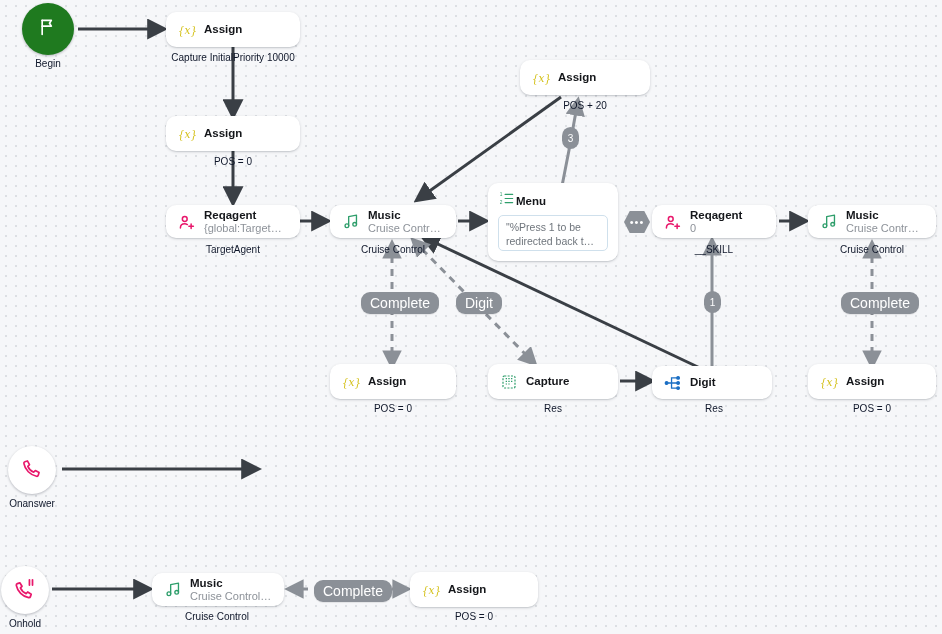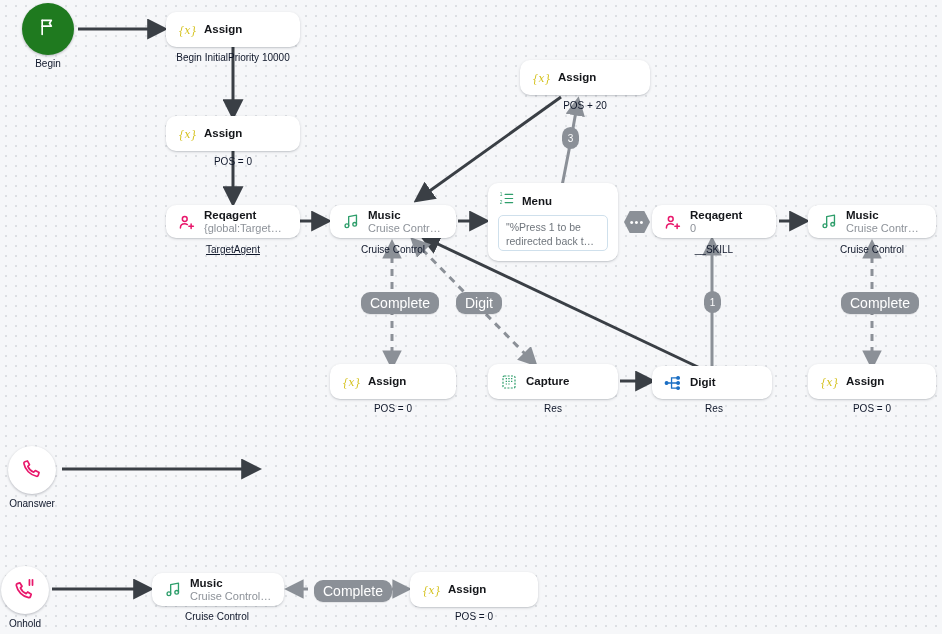--- a/index.html
+++ b/index.html
@@ -41,21 +41,21 @@
     position:absolute;font-size:10px;color:#0f172a;white-space:nowrap;
     text-align:center;
   }
 
   
   .menu-node{
     position:absolute;background:#fff;border-radius:10px;
     box-shadow:0 1px 3px rgba(16,24,40,.16),0 1px 1px rgba(16,24,40,.08);
     box-sizing:border-box;padding:8px 10px 9px 10px;
   }
-  .menu-head{display:flex;align-items:center;gap:7px;margin-bottom:5px;}
+  .menu-head{display:flex;align-items:center;gap:1px;margin-bottom:5px;}
   .menu-head .title{font-size:11.5px;font-weight:bold;color:#14161a;}
   .menu-box{
     border:1px solid #cfe0ec;border-radius:5px;background:#fff;
     padding:5px 7px;font-size:10.5px;color:#6f757c;line-height:1.3;
     height:36px;box-sizing:border-box;overflow:hidden;
   }
 
   
   .pill{
     position:absolute;background:#8b9097;color:#fff;border-radius:9px;
@@ -160,21 +160,21 @@
   <div class="node" style="left:166px;top:12px;width:134px;height:35px;">
     <span class="ico">
       <svg width="17" height="14" viewBox="0 0 24 20">
           <text x="12" y="15" text-anchor="middle" font-family="DejaVu Serif, serif" font-style="italic" font-size="15" fill="#d4c11a">{x}</text>
         </svg>
     </span>
     <span class="txt">
         <span class="title">Assign</span>
       </span>
   </div>
-  <div class="caption" style="left:133px;top:52px;width:200px;">Begin InitialPriority 10000</div>
+  <div class="caption" style="left:133px;top:52px;width:200px;">Capture InitialPriority 10000</div>
 
   <div class="node" style="left:166px;top:116px;width:134px;height:35px;">
     <span class="ico">
       <svg width="17" height="14" viewBox="0 0 24 20">
           <text x="12" y="15" text-anchor="middle" font-family="DejaVu Serif, serif" font-style="italic" font-size="15" fill="#d4c11a">{x}</text>
         </svg>
     </span>
     <span class="txt">
         <span class="title">Assign</span>
       </span>
@@ -187,21 +187,21 @@
         <circle cx="9" cy="8" r="3.2"></circle>
           <path d="M3.2 20c0-3.4 2.6-5.6 5.8-5.6 1.3 0 2.5.4 3.5 1"></path>
         <path d="M17.5 14.5v6M14.5 17.5h6"></path>
       </svg>
     </span>
     <span class="txt">
       <span class="title">Reqagent</span>
       <span class="sub">{global:TargetAgent}</span>
     </span>
   </div>
-  <div class="caption" style="left:173px;top:244px;width:120px;text-decoration:underline;">TargetAgent</div>
+  <div class="caption" style="left:173px;top:244px;width:120px;">TargetAgent</div>
 
   <div class="node" style="left:330px;top:205px;width:126px;height:33px;">
     <span class="ico">
       <svg width="17" height="17" viewBox="0 0 24 24" fill="none" stroke="#2e9e6b" stroke-width="1.9" stroke-linecap="round" stroke-linejoin="round">
         <path d="M8 18V5l11-2v13"></path>
           <circle cx="5.5" cy="18" r="2.6"></circle>
           <circle cx="16.5" cy="16" r="2.6"></circle>
       </svg>
     </span>
     <span class="txt">

